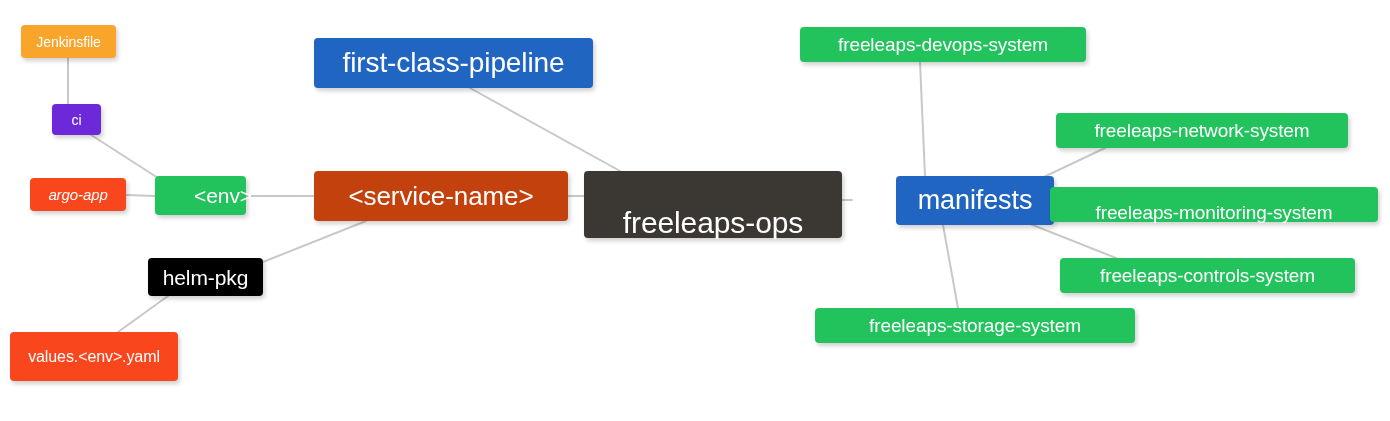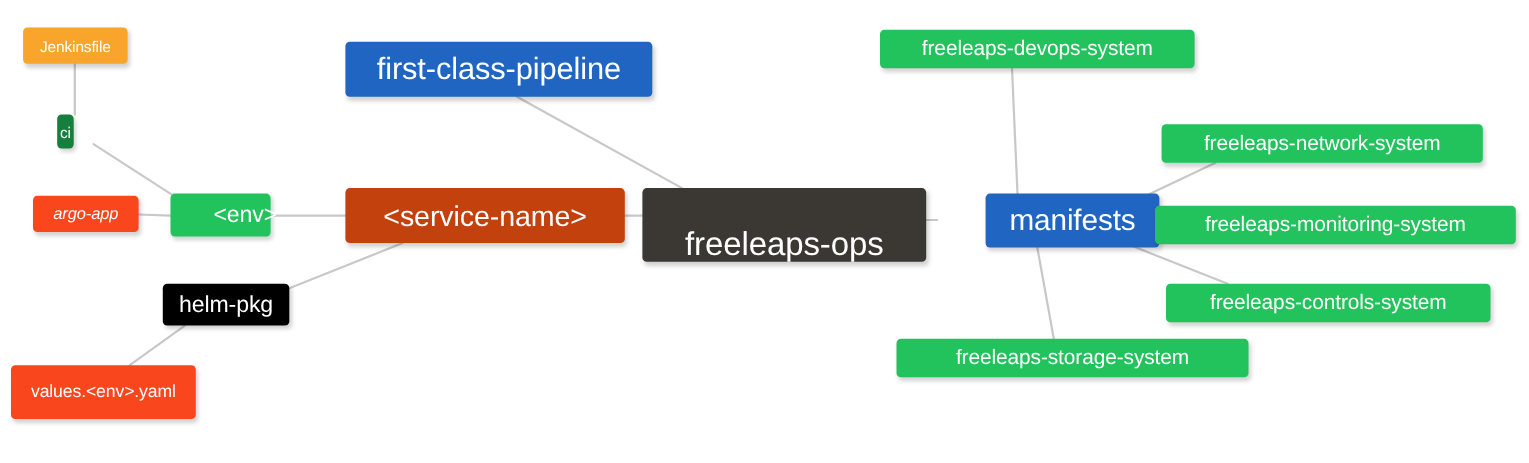--- a/index.html
+++ b/index.html
@@ -59,21 +59,21 @@
       <line x1="925" y1="176" x2="920" y2="62" stroke="#c8c8c8" stroke-width="2" stroke-linecap="round"></line>
       <line x1="1010" y1="193" x2="1105" y2="148" stroke="#c8c8c8" stroke-width="2" stroke-linecap="round"></line>
       <line x1="1010" y1="203" x2="1050" y2="204" stroke="#c8c8c8" stroke-width="2" stroke-linecap="round"></line>
       <line x1="1010" y1="216" x2="1116" y2="258" stroke="#c8c8c8" stroke-width="2" stroke-linecap="round"></line>
       <line x1="943" y1="225" x2="958" y2="308" stroke="#c8c8c8" stroke-width="2" stroke-linecap="round"></line>
     </svg>
   <div id="node-layer">
       <div class="node" style="left: 21px; top: 25px; width: 95px; height: 33px; background: rgb(249, 165, 43); font-size: 14px;">
         <span class="node-label">Jenkinsfile</span>
       </div>
-      <div class="node" style="left: 52px; top: 104px; width: 15px; height: 31px; background: #15803d; font-size: 14px; text-align: center;">
+      <div class="node" style="left: 52px; top: 104px; width: 49px; height: 31px; background: #6d28d9; font-size: 14px; text-align: center;">
         <span class="node-label">ci</span>
       </div>
       <div class="node" style="left: 30px; top: 178px; width: 96px; height: 33px; background: rgb(249, 70, 29); font-size: 15px; font-style: italic;">
         <span class="node-label">argo-app</span>
       </div>
       <div class="node" style="left: 155px; top: 176px; width: 91px; height: 39px; background: rgb(34, 195, 93); font-size: 21px; padding-left: 45px;">
         <span class="node-label">&lt;env&gt;</span>
       </div>
       <div class="node" style="left: 10px; top: 332px; width: 168px; height: 49px; background: rgb(249, 70, 29); font-size: 16px;">
         <span class="node-label">values.&lt;env&gt;.yaml</span>
@@ -92,21 +92,21 @@
       </div>
       <div class="node" style="left: 852px; top: 176px; width: 158px; height: 49px; background: rgb(32, 101, 194); font-size: 27px; margin-left: 44px;">
         <span class="node-label">manifests</span>
       </div>
       <div class="node" style="left: 800px; top: 27px; width: 286px; height: 35px; background: rgb(34, 195, 93); font-size: 19px;">
         <span class="node-label">freeleaps-devops-system</span>
       </div>
       <div class="node" style="left: 1056px; top: 113px; width: 292px; height: 35px; background: rgb(34, 195, 93); font-size: 19px;">
         <span class="node-label">freeleaps-network-system</span>
       </div>
-      <div class="node" style="left: 1050px; top: 187px; width: 328px; height: 35px; background: rgb(34, 195, 93); font-size: 19px;">
+      <div class="node" style="left: 1050px; top: 187px; width: 328px; height: 35px; background: rgb(34, 195, 93); font-size: 19px; align-items: flex-end;">
         <span class="node-label">freeleaps-monitoring-system</span>
       </div>
       <div class="node" style="left: 1060px; top: 258px; width: 295px; height: 35px; background: rgb(34, 195, 93); font-size: 19px;">
         <span class="node-label">freeleaps-controls-system</span>
       </div>
       <div class="node" style="left: 815px; top: 308px; width: 320px; height: 35px; background: rgb(34, 195, 93); font-size: 19px;">
         <span class="node-label">freeleaps-storage-system</span>
       </div>
     </div>
 </div>

